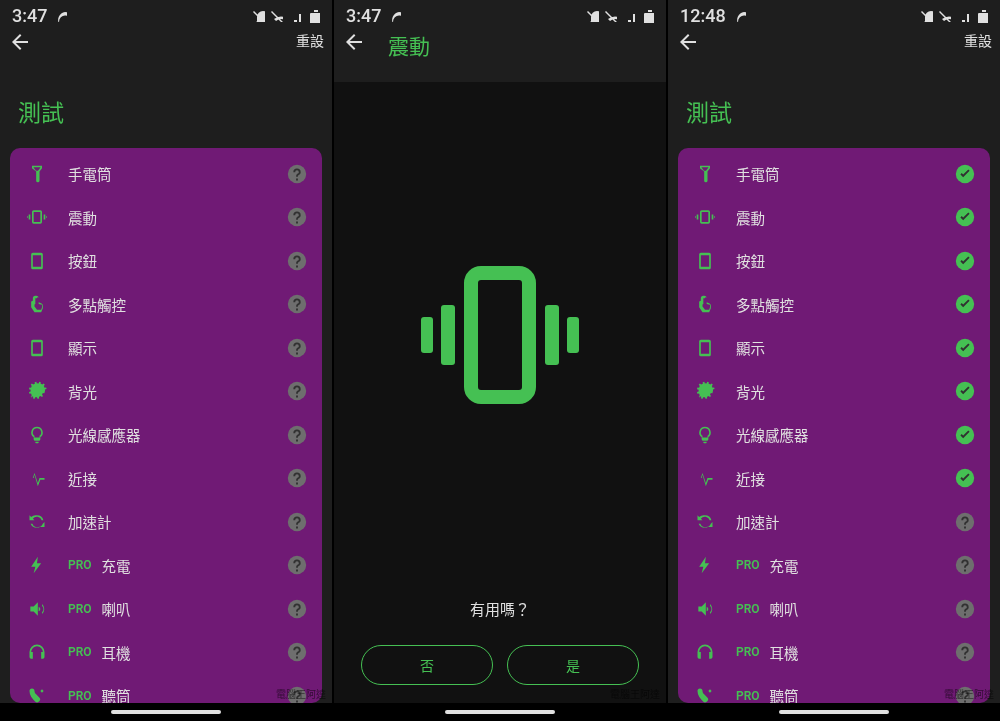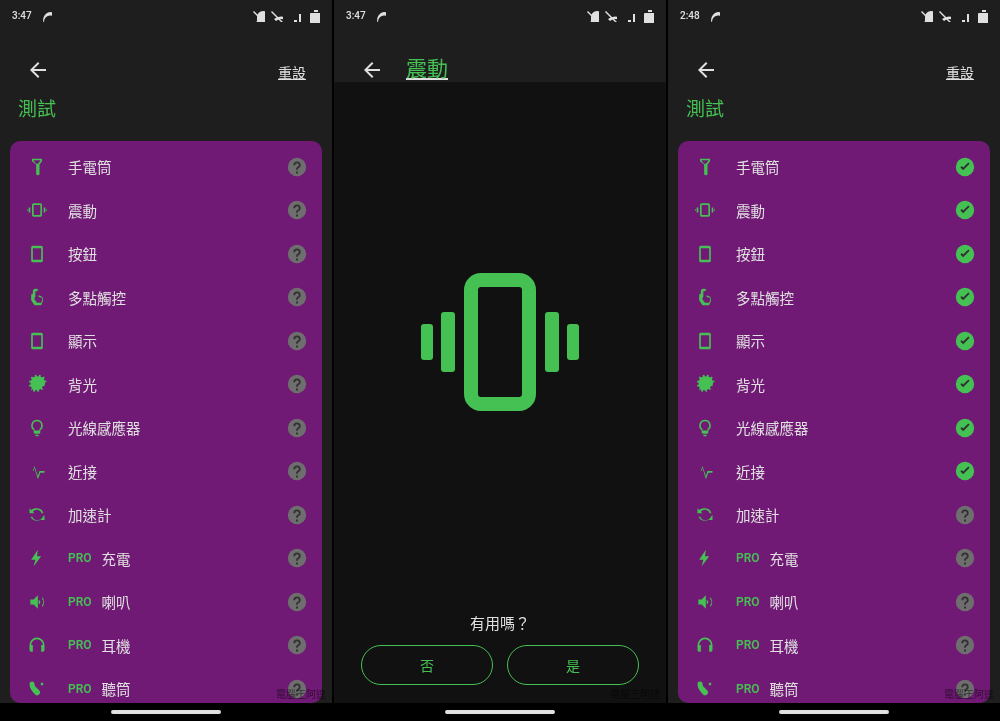--- a/index.html
+++ b/index.html
@@ -20,50 +20,49 @@
     display: flex;
     flex-direction: column;
     overflow: hidden;
   }
   .status-bar {
     height: 30px;
     display: flex;
     align-items: center;
     padding: 12px 12px;
     color: #e0e0e0;
-    font-size: 10px;
+    font-size: 18px;
     font-weight: 500;
   }
   .status-left { display: flex; align-items: center; gap: 6px; }
   .status-right { margin-left: auto; display: flex; align-items: center; gap: 4px; }
   .sicon { width: 14px; height: 14px; fill: #e0e0e0; }
   .sicon.lg { width: 15px; height: 15px; }
   .app-bar {
     height: 52px;
     display: flex;
-    align-items: flex-end;
-    padding: 0 26px;
+    align-items: flex-start;
+    padding: 0 8px;
     color: #e0e0e0;
-    text-decoration: underline;
   }
   .back-btn { width: 24px; height: 24px; fill: #e0e0e0; }
   .app-bar-title {
     color: #45c053;
     font-size: 21px;
     font-weight: 400;
     margin-left: 22px;
   }
   .app-bar-action {
     margin-left: auto;
     color: #e0e0e0;
     font-size: 14px;
   }
   .page-title {
     color: #45c053;
-    font-size: 19px;
+    font-size: 23px;
     padding: 12px 18px 20px;
     font-weight: 400;
   }
   .list-card {
     background: #701a75;
     border-radius: 10px;
     margin: 0 10px;
     padding: 4px 0;
     flex: 1;
     overflow: hidden;
@@ -103,21 +102,21 @@
     align-items: center;
     justify-content: center;
   }
   .prompt-area {
     padding: 10px 20px 18px;
     text-align: center;
   }
   .prompt-text {
     color: #e0e0e0;
     font-size: 15px;
-    margin-bottom: 12px;
+    margin-bottom: 26px;
   }
   .btn-row { display: flex; gap: 14px; justify-content: center; }
   .pill-btn {
     border: 1px solid #45c053;
     color: #45c053;
     background: transparent;
     border-radius: 22px;
     width: 132px;
     height: 40px;
     font-size: 14px;
@@ -448,21 +447,21 @@
   </div>
   <div class="nav-bar">
       <div class="nav-pill"></div>
     </div>
   <div class="watermark">電腦王阿達</div>
 </div>
 
 <div class="phone">
   <div class="status-bar">
     <div class="status-left">
-      <span>2:48</span>
+      <span>12:48</span>
       <svg class="sicon">
           <use href="#i-refresh"></use>
         </svg>
     </div>
     <div class="status-right">
       <svg class="sicon">
           <use href="#i-bell-off"></use>
         </svg>
       <svg class="sicon">
           <use href="#i-wifi-off"></use>

